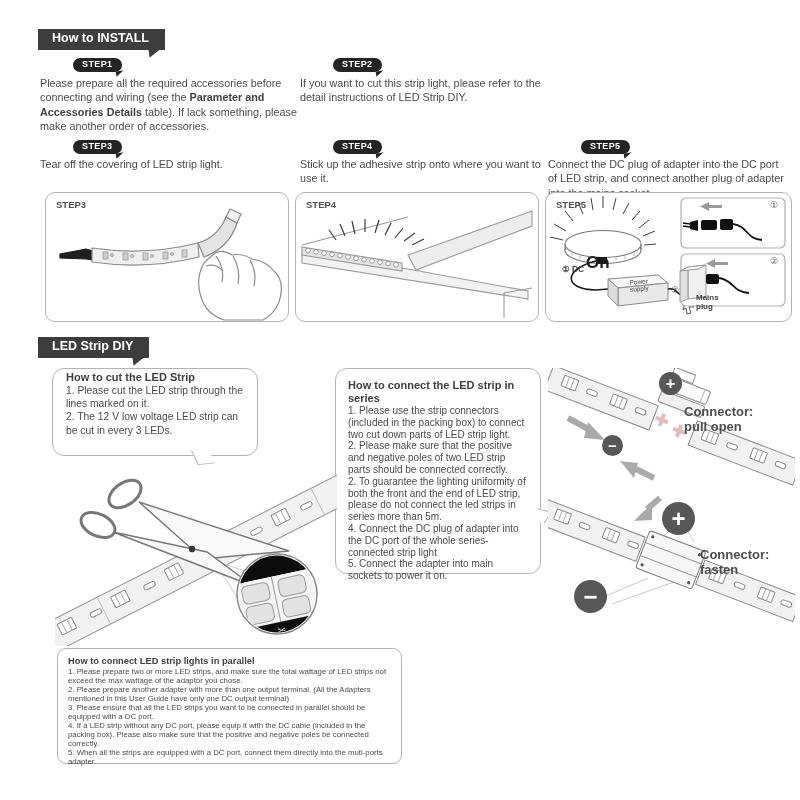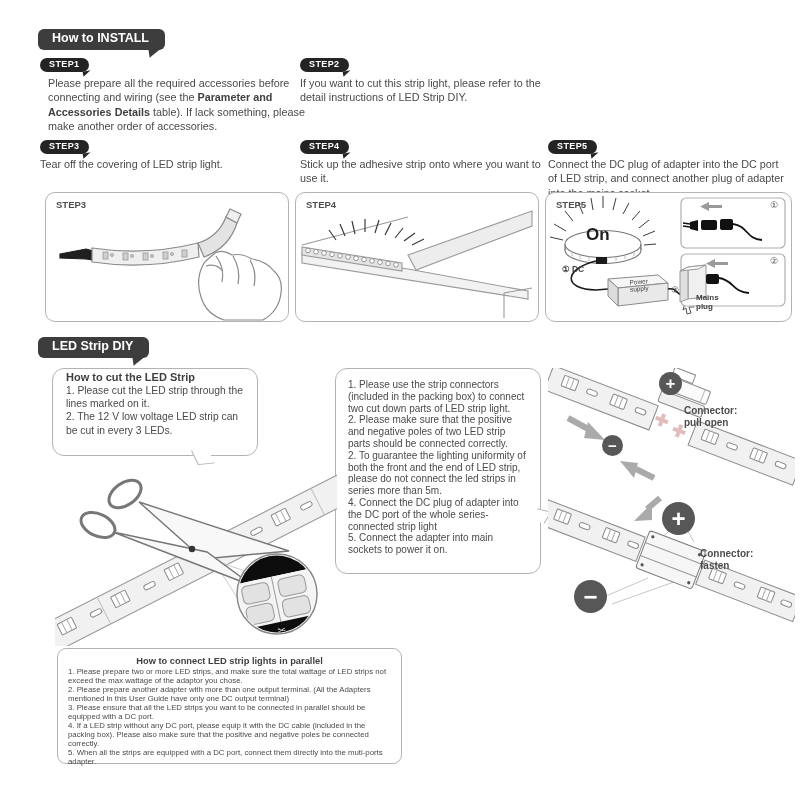--- a/index.html
+++ b/index.html
@@ -1,27 +1,27 @@
 <!DOCTYPE html>
 <html><head>
 <meta charset="utf-8">
 <style>
   html,body{margin:0;padding:0;background:#ffffff;}
   .page{position:relative;width:800px;height:800px;background:#fff;overflow:hidden;
         font-family:"Liberation Sans",sans-serif;color:#4a4a4a;}
 
   
   .badge{position:absolute;background:#3d3d3d;color:#fff;font-size:12.5px;font-weight:bold;
-         padding:3px 16px 4px 14px;border-radius:6px;line-height:1.1;}
+         padding:3px 16px 4px 14px;border-radius:0;line-height:1.1;}
   .badge:after{content:"";position:absolute;right:3px;bottom:-7px;width:0;height:0;
          border-left:13px solid #3d3d3d;border-bottom:8px solid transparent;transform:rotate(-8deg);}
 
   
   .pill{position:absolute;background:#242424;color:#fff;font-size:9px;font-weight:bold;
-        padding:2px 9px 2.5px;border-radius:7px;letter-spacing:.4px;line-height:1;}
+        padding:2px 9px 2.5px;border-radius:7px;letter-spacing:.4px;line-height:1;margin-left:33px;}
   .pill:after{content:"";position:absolute;right:-2px;bottom:-4px;width:0;height:0;
         border-left:8px solid #242424;border-bottom:5px solid transparent;transform:rotate(-10deg);}
 
   .steptext{position:absolute;font-size:10.8px;line-height:1.34;color:#4a4a4a;}
   .steptext b{color:#3f3f3f;}
 
   
   .figbox{position:absolute;border:1.5px solid #b3b3b3;border-radius:10px;background:#fff;}
   .figlabel{position:absolute;top:6px;left:10px;font-size:9.5px;font-weight:bold;color:#4f4f4f;}
   .figbox svg,.figwrap svg{position:absolute;left:0;top:0;}
@@ -38,37 +38,37 @@
   .tail-right{position:absolute;width:13px;height:13px;background:#fff;
           border-top:1.5px solid #b3b3b3;border-right:1.5px solid #b3b3b3;
           transform:rotate(33deg) skewY(-20deg);}
 
   
   .pmc{position:absolute;background:#575757;color:#fff;border-radius:50%;
        display:flex;align-items:center;justify-content:center;font-weight:bold;line-height:1;}
   .pmc.sm{width:23px;height:23px;font-size:17px;}
   .pmc.lg{width:33px;height:33px;font-size:24px;}
 
-  .connlabel{position:absolute;font-size:10px;font-weight:bold;color:#4d4d4d;line-height:1.15;}
+  .connlabel{position:absolute;font-size:13px;font-weight:bold;color:#4d4d4d;line-height:1.15;}
 
   .svglabel{position:absolute;color:#3e3e3e;}
 </style>
 </head>
 <body>
 
 <div class="page">
 
   <div class="badge" style="left:38px;top:29px;">
     <span>How to INSTALL</span>
   </div>
 
   <div class="pill" style="left:40px;top:58px;">
     <span>STEP1</span>
   </div>
-  <div class="steptext" style="left:40px;top:76px;width:258px;margin-left:8px;">
+  <div class="steptext" style="left:40px;top:76px;width:258px;">
     <span>Please prepare all the required accessories before connecting and wiring (see the </span><b>Parameter and Accessories Details</b><span> table). If lack something, please make another order of accessories.</span>
   </div>
 
   <div class="pill" style="left:300px;top:58px;">
     <span>STEP2</span>
   </div>
   <div class="steptext" style="left:300px;top:76px;width:252px;">If you want to cut this strip light, please refer to the detail instructions of LED Strip DIY.</div>
 
   <div class="pill" style="left:40px;top:140px;">
     <span>STEP3</span>
@@ -198,41 +198,42 @@
       <g>
         <polygon points="182,69 182,72 169,72 169,75 160,70.5 169,66 169,69" fill="#9a9a9a"></polygon>
         <polygon points="142,74 160,72 160,104 142,106" fill="#f0f0f0" stroke="#999" stroke-width="1"></polygon>
         <polygon points="134,78 142,74 142,106 134,109" fill="#e0e0e0" stroke="#999" stroke-width="1"></polygon>
         <polygon points="134,78 142,74 160,72 152,76" fill="#fafafa" stroke="#999" stroke-width="1"></polygon>
         <rect x="160" y="81" width="13" height="10" rx="2" fill="#111"></rect>
         <path d="M173,85 C188,87 186,99 203,100" stroke="#111" stroke-width="1.8" fill="none"></path>
       </g>
     </svg>
     <span class="figlabel">STEP5</span>
-    <span class="svglabel" style="left:40px;top:32px;font-size:17px;font-weight:bold;color:#1e1e1e;">On</span>
+    <span class="svglabel" style="left:40px;top:60px;font-size:17px;font-weight:bold;color:#1e1e1e;">On</span>
     <span class="svglabel" style="left:16px;top:71px;font-size:8.5px;font-weight:bold;">① DC</span>
     <span class="svglabel" style="left:76px;top:85px;width:34px;font-size:6.5px;text-align:center;line-height:1.1;transform:rotate(-5deg);">Power supply</span>
     <span class="svglabel" style="left:125px;top:92px;font-size:9px;">②</span>
     <span class="svglabel" style="left:150px;top:101px;width:32px;font-size:8px;font-weight:bold;line-height:1.1;">Mains plug</span>
     <span class="svglabel" style="left:224px;top:7px;font-size:9px;">①</span>
     <span class="svglabel" style="left:224px;top:63px;font-size:9px;">②</span>
   </div>
 
   <div class="badge" style="left:38px;top:337px;">
     <span>LED Strip DIY</span>
   </div>
 
   <div class="txtbox" style="left:52px;top:368px;width:206px;height:88px;padding:1px 13px;font-size:10.3px;line-height:1.28;">
     <div class="bxtitle" style="font-size:11px;">How to cut the LED Strip</div>
     <div>1. Please cut the LED strip through the lines marked on it.</div>
     <div>2. The 12 V low voltage LED strip can be cut in every 3 LEDs.</div>
     <div class="tail-down" style="left:142px;bottom:-10px;"></div>
   </div>
 
   <div class="txtbox" style="left:335px;top:368px;width:206px;height:206px;padding:10px 12px;font-size:10px;line-height:1.18;">
+    <div class="bxtitle" style="font-size:11px;">How to connect the LED strip in series</div>
     <div>1. Please use the strip connectors (included in the packing box) to connect two cut down parts of LED strip light.</div>
     <div>2. Please make sure that the positive and negative poles of two LED strip parts should be connected correctly.</div>
     <div>2. To guarantee the lighting uniformity of both the front and the end of LED strip, please do not connect the led strips in series more than 5m.</div>
     <div>4. Connect the DC plug of adapter into the DC port of the whole series-connected strip light</div>
     <div>5. Connect the adapter into main sockets to power it on.</div>
     <div class="tail-right" style="right:-8px;top:140px;"></div>
   </div>
 
   <div class="figwrap" style="left:55px;top:458px;width:282px;height:188px;">
     <svg width="282" height="188" viewBox="0 0 282 188">
@@ -372,21 +373,21 @@
     <span class="pmc lg" style="left:26px;top:90px;">
         <span>−</span>
       </span>
     <span class="connlabel" style="left:152px;top:58px;">
       <span style="display:block;">Connector:</span>
       <span style="display:block;">fasten</span>
     </span>
   </div>
 
   <div class="txtbox" style="left:57px;top:648px;width:345px;height:116px;padding:7px 10px;font-size:7.8px;line-height:1.16;border-radius:9px;">
-    <div class="bxtitle" style="font-size:9.3px;text-align:center;">How to connect LED strip lights in parallel</div>
+    <div class="bxtitle" style="font-size:9.3px;">How to connect LED strip lights in parallel</div>
     <div>1. Please prepare two or more LED strips, and make sure the total wattage of LED strips not exceed the max wattage of the adaptor you chose.</div>
     <div>2. Please prepare another adapter with more than one output terminal. (All the Adapters mentioned in this User Guide have only one DC output terminal)</div>
     <div>3. Please ensure that all the LED strips you want to be connected in parallel should be equipped with a DC port.</div>
     <div>4. If a LED strip without any DC port, please equip it with the DC cable (included in the packing box). Please also make sure that the positive and negative poles be connected correctly.</div>
     <div>5.  When all the strips are equipped with a DC port, connect them directly into the muti-ports adapter.</div>
   </div>
 
 </div>
 
 </body></html>

